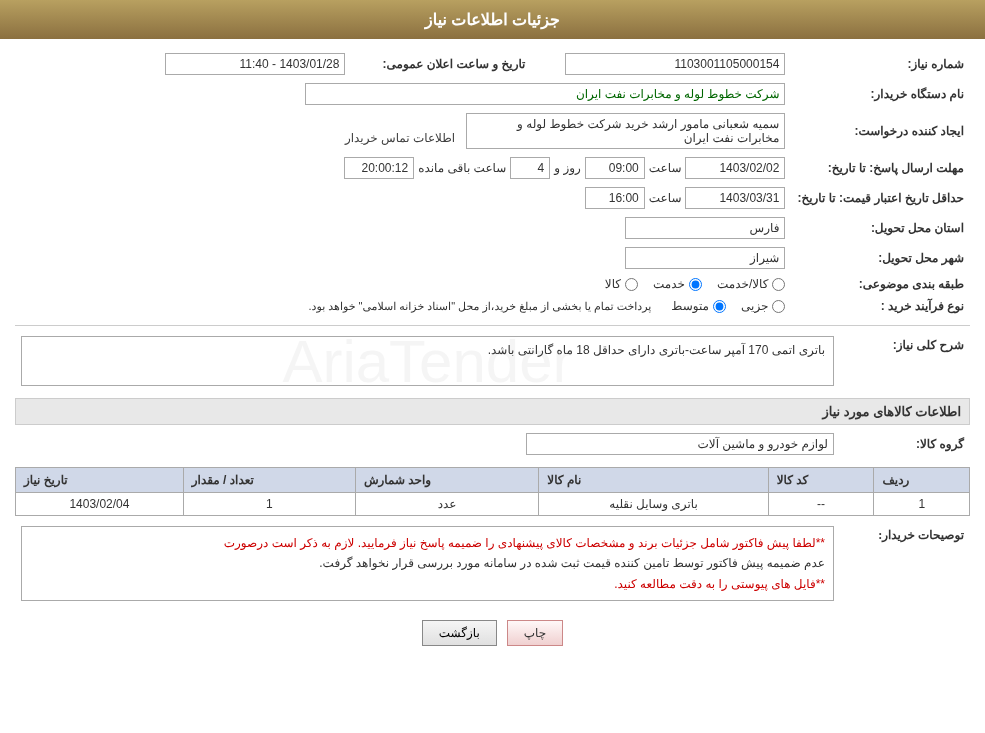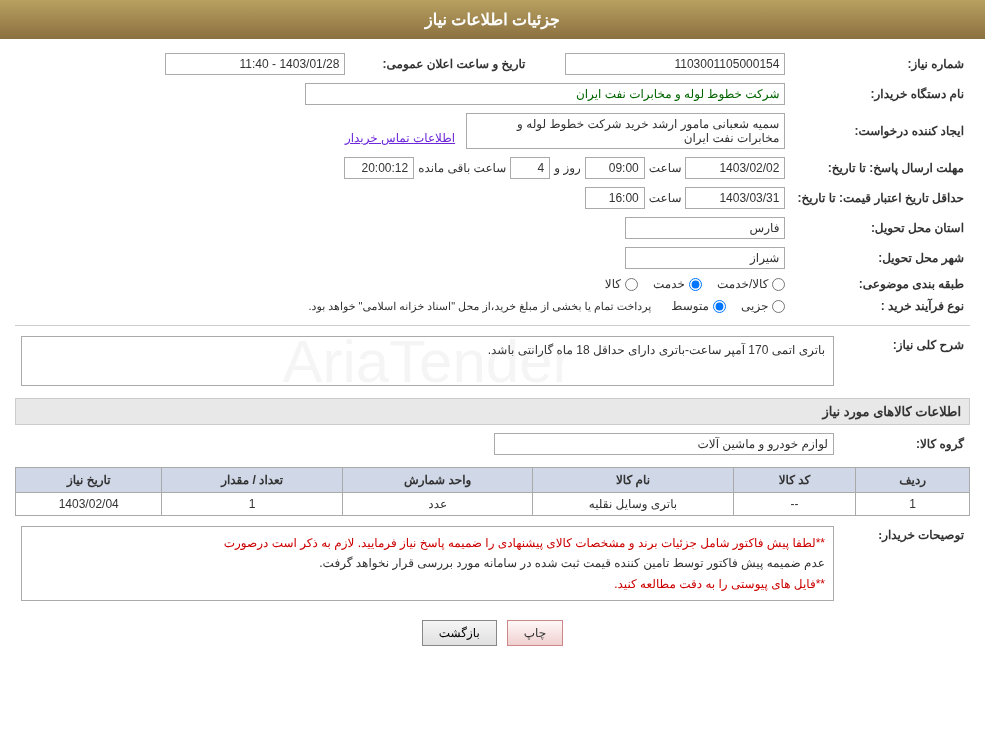--- a/index.html
+++ b/index.html
@@ -49,22 +49,21 @@
     .input-box {
       border: 1px solid #aaa;
       background: #fff;
       padding: 3px 5px;
       font-size: 12px;
       font-family: Tahoma, Arial, sans-serif;
       direction: rtl;
       display: inline-block;
     }
     .blue-link {
-      color: #6d28d9;
-      text-decoration: underline;
+      color: #404040;
       cursor: pointer;
       text-align: right;
     }
     .date-time-row {
       display: flex;
       align-items: center;
       gap: 4px;
       direction: rtl;
     }
     .date-time-row span {
@@ -104,22 +103,22 @@
     }
     .data-table {
       width: 100%;
       border-collapse: collapse;
       margin: 6px 0;
       font-size: 12px;
     }
     .data-table th {
       background: #d0d8e8;
       border: 1px solid #aaa;
-      padding: 5px 16px;
-      text-align: center;
+      padding: 5px 8px;
+      text-align: left;
       font-weight: bold;
     }
     .data-table td {
       border: 1px solid #aaa;
       padding: 4px 8px;
       text-align: center;
       background: #fff;
     }
     .buyer-notes {
       border: 1px solid #aaa;
@@ -300,21 +299,21 @@
     </tbody>
       </table>
 
     <div class="section-header">اطلاعات کالاهای مورد نیاز</div>
 
     <table class="info-table">
       <tbody>
           <tr>
         <td class="label-cell" style="width:130px;">گروه کالا:</td>
         <td>
-          <span class="input-box" style="width:340px; display:inline-block;">لوازم خودرو و ماشین آلات</span>
+          <span class="input-box" style="width:308px; display:inline-block;">لوازم خودرو و ماشین آلات</span>
         </td>
       </tr>
     </tbody>
       </table>
 
     <table class="data-table">
       <thead>
         <tr>
           <th>ردیف</th>
           <th>کد کالا</th>

